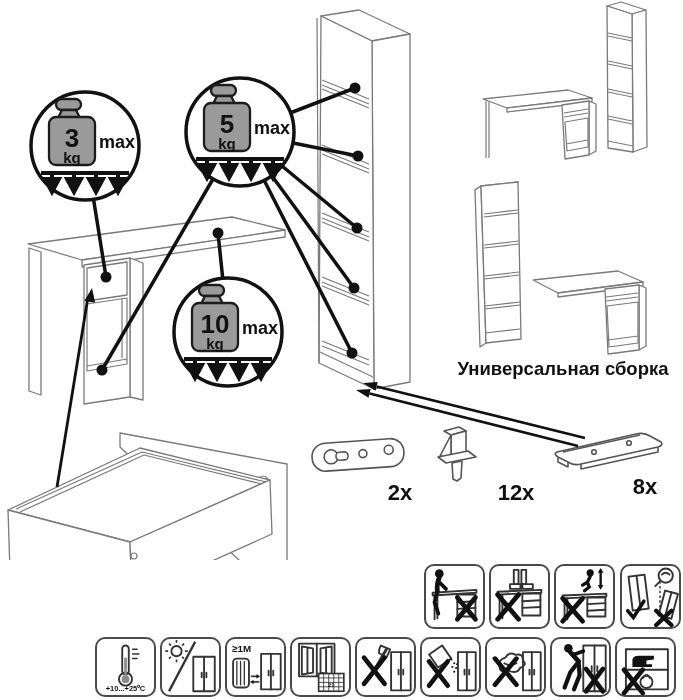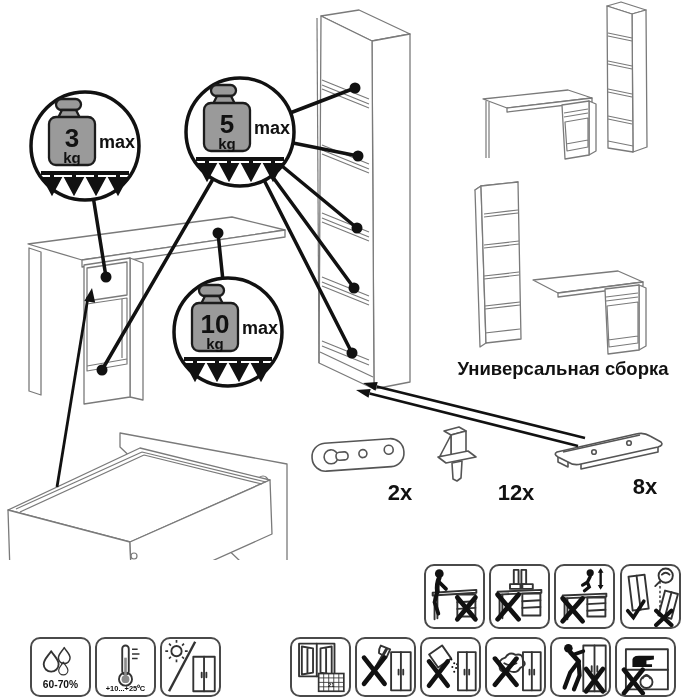--- a/index.html
+++ b/index.html
@@ -260,30 +260,20 @@
   <path class="il" d="M42,9 Q46,5 50,9" stroke-width="1.4"></path>
   <path d="M40,16 L40,44" stroke="#333" stroke-width="1.5" stroke-dasharray="2.5,2.5" fill="none"></path>
   <g class="il" transform="rotate(15 48 43)">
    <rect x="41" y="27" width="14" height="27"></rect>
    <path d="M48,27 L48,54"></path>
   </g>
   <path d="M36,47 L52,62 M52,47 L36,62" stroke="#111" stroke-width="4.5" fill="none" stroke-linecap="round"></path>
  </svg>
 </div>
 
-<div class="icon" style="left:30px;top:637px;width:61px;height:60px;">
- <svg viewBox="0 0 60 60">
-  <g>
-   <path class="il" stroke-width="2.4" transform="translate(20,23)" d="M0,-10 C3,-5 8,-1 8,4 A8,8 0 1 1 -8,4 C-8,-1 -3,-5 0,-10 Z"></path>
-   <path class="il" stroke-width="2.4" transform="translate(34,17) scale(0.78)" d="M0,-10 C3,-5 8,-1 8,4 A8,8 0 1 1 -8,4 C-8,-1 -3,-5 0,-10 Z"></path>
-   <path class="il" stroke-width="2.4" transform="translate(33,31) scale(0.62)" d="M0,-10 C3,-5 8,-1 8,4 A8,8 0 1 1 -8,4 C-8,-1 -3,-5 0,-10 Z"></path>
-  </g>
-  <text x="30" y="53" font-size="11" text-anchor="middle">60-70%</text>
- </svg>
-</div>
 
 <div class="icon" style="left:95px;top:637px;width:61px;height:60px;text-decoration:underline;">
  <svg viewBox="0 0 60 60">
   <g>
    <rect class="il" x="26.5" y="7" width="7" height="31" rx="3.5"></rect>
    <circle class="il" cx="30" cy="43" r="7"></circle>
    <circle cx="30" cy="43" r="4.2" fill="#8a8a8a"></circle>
    <rect x="28.6" y="20" width="2.8" height="22" fill="#8a8a8a"></rect>
    <path d="M37,11 L43,11 M37,16 L45,16 M37,21 L43,21" stroke="#333" stroke-width="1.6"></path>
   </g>
@@ -298,20 +288,37 @@
    <path d="M15,4 L15,1 M15,22 L15,25 M6,13 L3,13 M24,13 L27,13 M9,7 L7,5 M21,7 L23,5 M9,19 L7,21 M21,19 L23,21" stroke="#333" stroke-width="1.8"></path>
   </g>
   <line x1="35" y1="3" x2="7" y2="56" stroke="#333" stroke-width="2.6"></line>
   <g class="il">
    <rect x="33" y="19" width="23" height="37"></rect>
    <path d="M44.5,19 L44.5,56 M42,36 L42,41 M47,36 L47,41"></path>
   </g>
  </svg>
 </div>
 
+<div class="icon" style="left:225px;top:637px;width:61px;height:60px;">
+ <svg viewBox="0 0 60 60">
+  <text x="5" y="14" font-size="10.5">≥1M</text>
+  <g class="il">
+   <rect x="6" y="21" width="17" height="31" rx="4"></rect>
+   <path d="M10,24 L10,49 M14,24 L14,49 M18,24 L18,49" stroke-width="1.4"></path>
+  </g>
+  <path d="M25,40 L32,40" stroke="#333" stroke-width="1.8"></path>
+  <polygon class="ib" points="31,37.8 31,42.2 35,40"></polygon>
+  <path d="M27,46 L34,46" stroke="#333" stroke-width="1.8"></path>
+  <polygon class="ib" points="28,43.8 28,48.2 24,46"></polygon>
+  <g class="il">
+   <rect x="36" y="16" width="21" height="38"></rect>
+   <path d="M46.5,16 L46.5,54 M44,34 L44,39 M49,34 L49,39"></path>
+  </g>
+ </svg>
+</div>
 
 <div class="icon" style="left:290px;top:637px;width:61px;height:60px;">
  <svg viewBox="0 0 60 60">
   <g>
    <rect class="il" x="7" y="5" width="38" height="35"></rect>
    <path class="il" d="M26,5 L26,40" stroke-width="1.6"></path>
    <path class="il" stroke-width="1.6" d="M10,8 L22,10 L22,36 L10,38 Z M16,9 L16,37"></path>
    <path class="il" stroke-width="1.6" d="M42,8 L30,10 L30,36 L42,38 Z M36,9 L36,37"></path>
   </g>
   <g>

